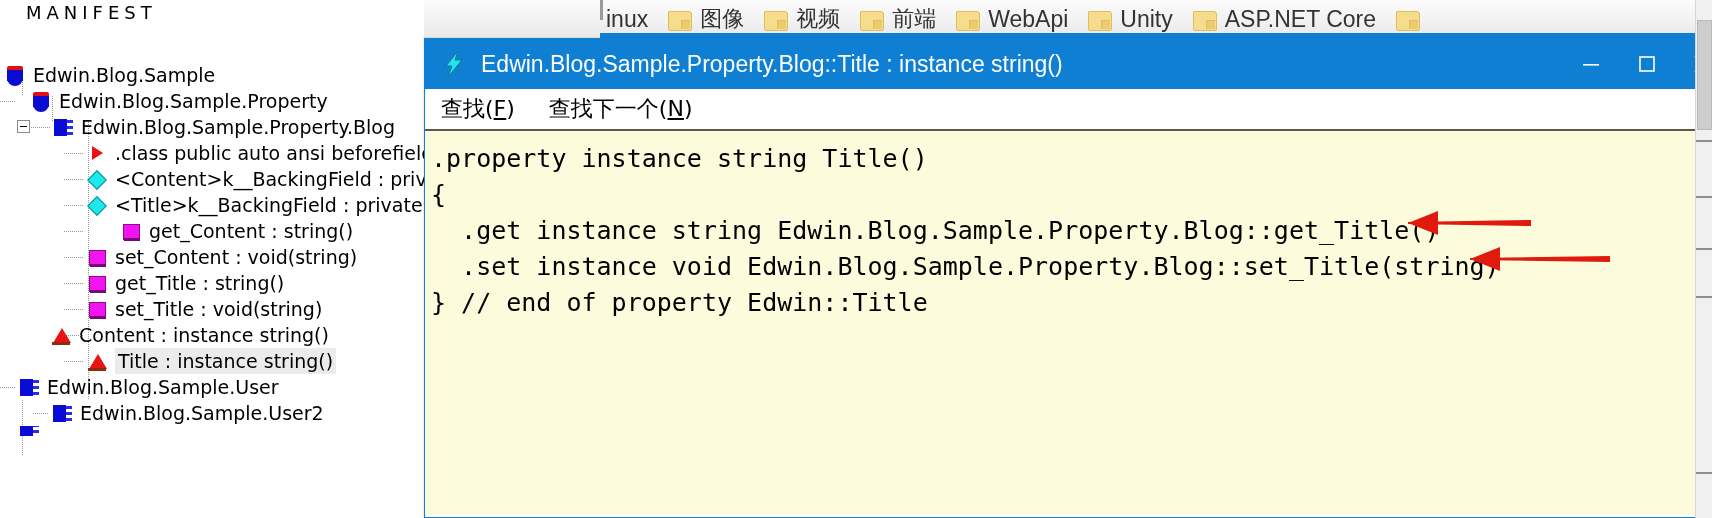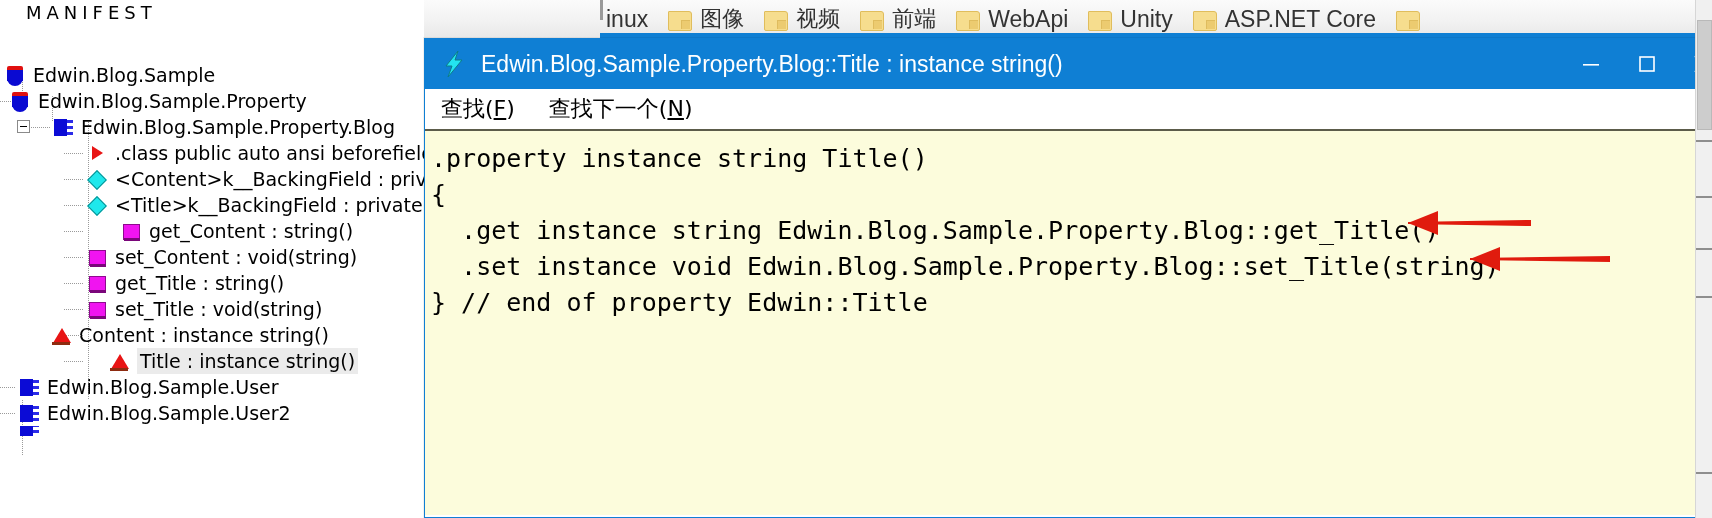--- a/index.html
+++ b/index.html
@@ -230,21 +230,21 @@
 
   <div class="tree-row" style="padding-left:26px;">
     <span class="tlabel manifest">MANIFEST</span>
   </div>
 
   <div class="tree-row" style="padding-left:4px;margin-top:36px;">
     <span class="ti ic-assembly"></span>
     <span class="tlabel">Edwin.Blog.Sample</span>
   </div>
 
-  <div class="tree-row" style="padding-left:9px;align-items:center;">
+  <div class="tree-row" style="padding-left:30px;align-items:center;">
     <span class="dotline" style="left:0px; top:13px; width:16px;"></span>
     <span class="ti ic-assembly"></span>
     <span class="tlabel">Edwin.Blog.Sample.Property</span>
   </div>
 
   <div class="tree-row" style="padding-left:52px;">
     <span class="expander" style="left:17px; top:6px;"></span>
     <span class="dotline" style="left:31px; top:13px; width:20px;"></span>
     <span class="ti ic-class"></span>
     <span class="tlabel">Edwin.Blog.Sample.Property.Blog</span>
@@ -292,33 +292,33 @@
     <span class="ti ic-method"></span>
     <span class="tlabel">set_Title : void(string)</span>
   </div>
 
   <div class="tree-row" style="padding-left:50px;">
     <span class="dotline" style="left:64px; top:13px; width:20px;"></span>
     <span class="ti ic-tri-up"></span>
     <span class="tlabel">Content : instance string()</span>
   </div>
 
-  <div class="tree-row" style="padding-left:108px;">
+  <div class="tree-row" style="padding-left:86px;">
     <span class="dotline" style="left:64px; top:13px; width:20px;"></span>
     <span class="ti ic-tri-up"></span>
     <span class="tlabel selected">Title : instance string()</span>
   </div>
 
   <div class="tree-row" style="padding-left:18px;">
     <span class="dotline" style="left:0px; top:13px; width:16px;"></span>
     <span class="ti ic-class"></span>
     <span class="tlabel">Edwin.Blog.Sample.User</span>
   </div>
 
-  <div class="tree-row" style="padding-left:18px;">
+  <div class="tree-row" style="padding-left:18px;margin-left:33px;">
     <span class="dotline" style="left:0px; top:13px; width:16px;"></span>
     <span class="ti ic-class"></span>
     <span class="tlabel">Edwin.Blog.Sample.User2</span>
   </div>
 
   <div class="tree-row" style="padding-left:18px; height:10px; overflow:hidden;">
     <span class="ti ic-class"></span>
   </div>
 </div>
 

